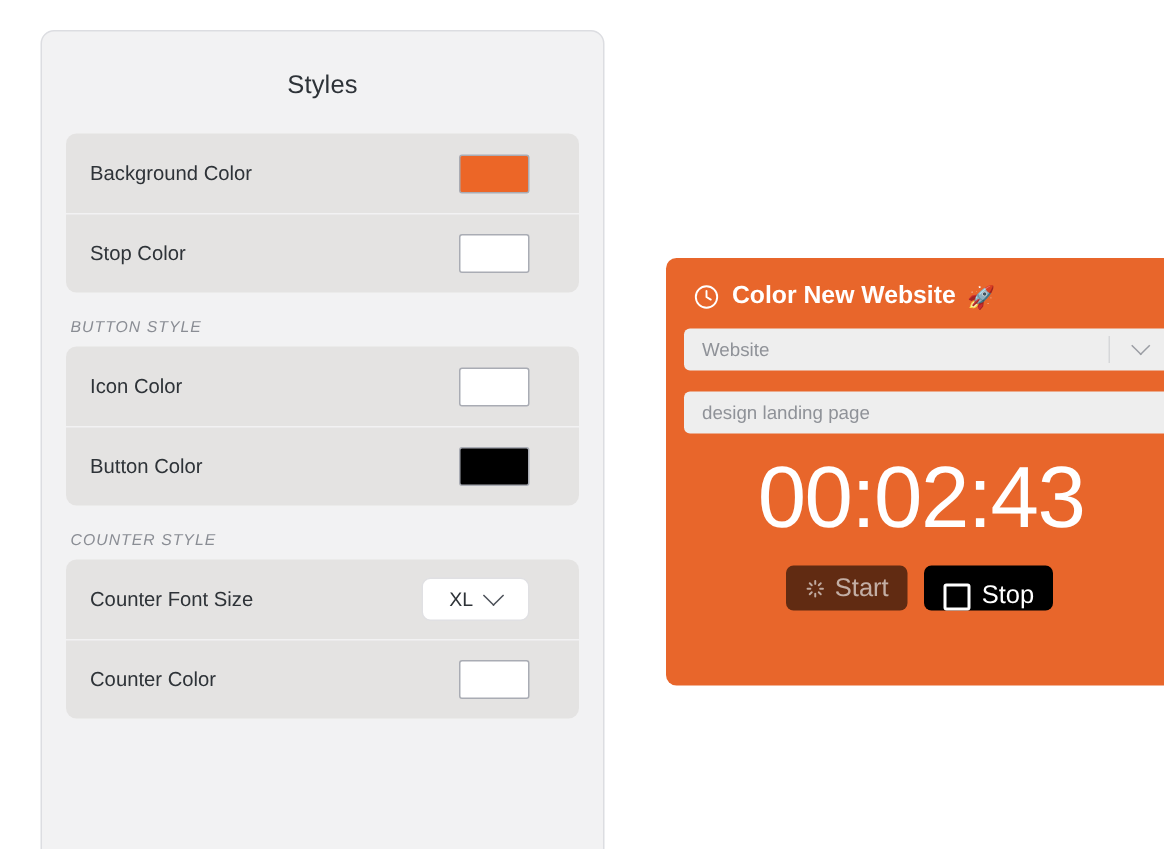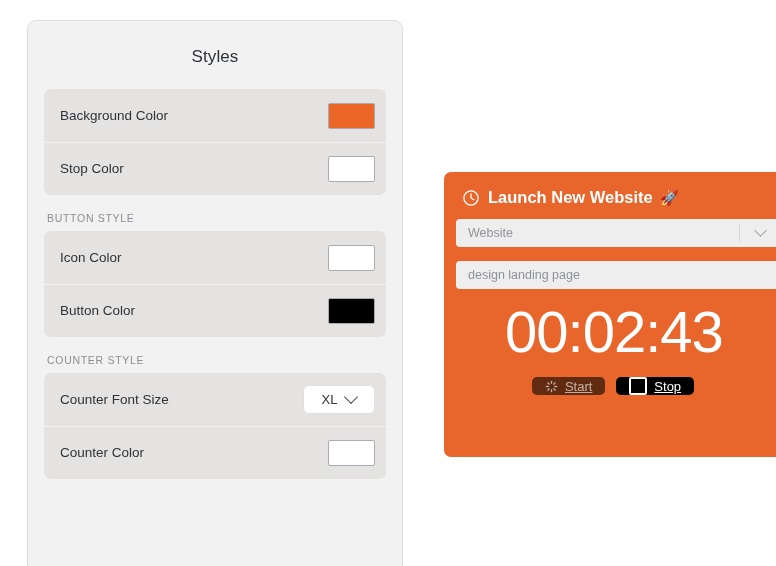--- a/index.html
+++ b/index.html
@@ -37,33 +37,34 @@
     margin: 26px 0 22px 0;
     letter-spacing: .1px;
   }
 
   .section-label {
     font-size: 10.5px;
     letter-spacing: .7px;
     color: #8a8d94;
     text-transform: uppercase;
     margin: 17px 0 7px 3px;
+    font-style: italic;
   }
 
   .rows-card {
     background: #e4e3e2;
     border-radius: 7px;
     overflow: hidden;
   }
   .row {
     height: 53px;
     display: flex;
     align-items: center;
     justify-content: space-between;
-    padding: 0 11px 0 16px;
+    padding: 0 33px 0 16px;
     box-sizing: border-box;
     position: relative;
   }
   .row + .row::before {
     content: "";
     position: absolute;
     left: 0; right: 0; top: 0;
     height: 1px;
     background: #f2f2f3;
   }
@@ -177,36 +178,35 @@
     padding-right: 8px;
   }
 
   #timer-buttons {
     display: flex;
     justify-content: center;
     gap: 11px;
     padding-right: 10px;
   }
   .tbtn {
-    height: 18px;
+    height: 30px;
     border-radius: 5px;
     display: flex;
     align-items: center;
     gap: 7px;
     padding: 0 13px;
-    font-size: 13px;
+    font-size: 17px;
     color: #ffffff;
     box-sizing: border-box;
-    text-decoration: underline;
   }
   #start-button {
     background: rgba(0,0,0,.58);
     color: rgba(255,255,255,.62);
   }
-  #stop-button { background: #000000; }
+  #stop-button { background: #000000; align-items: flex-end; }
   .spinner-icon { width: 13px; height: 13px; flex: none; }
   .square-icon {
     width: 14px; height: 14px;
     border: 2px solid #ffffff;
     border-radius: 2px;
     flex: none;
   }
 </style>
 </head>
 <body>
@@ -254,21 +254,21 @@
   </div>
 </div>
 
 <div id="timer-widget" style="background: rgb(232, 102, 43);">
 
   <div id="widget-header">
     <svg class="clock-icon" viewBox="0 0 24 24" fill="none">
       <circle cx="12" cy="12" r="9.5" stroke="#ffffff" stroke-width="1.7"></circle>
       <path d="M12 6.6V12l3.8 2.3" stroke="#ffffff" stroke-width="1.7" stroke-linecap="round"></path>
     </svg>
-    <span>Launch New Website</span>
+    <span>Color New Website</span>
     <span class="rocket-icon">🚀</span>
   </div>
 
   <div class="field" id="task-select">
     <span>Website</span>
     <span style="display:flex;align-items:center;">
       <span id="select-divider"></span>
       <span id="select-chevron-wrap">
         <span class="chev-sm"></span>
       </span>

